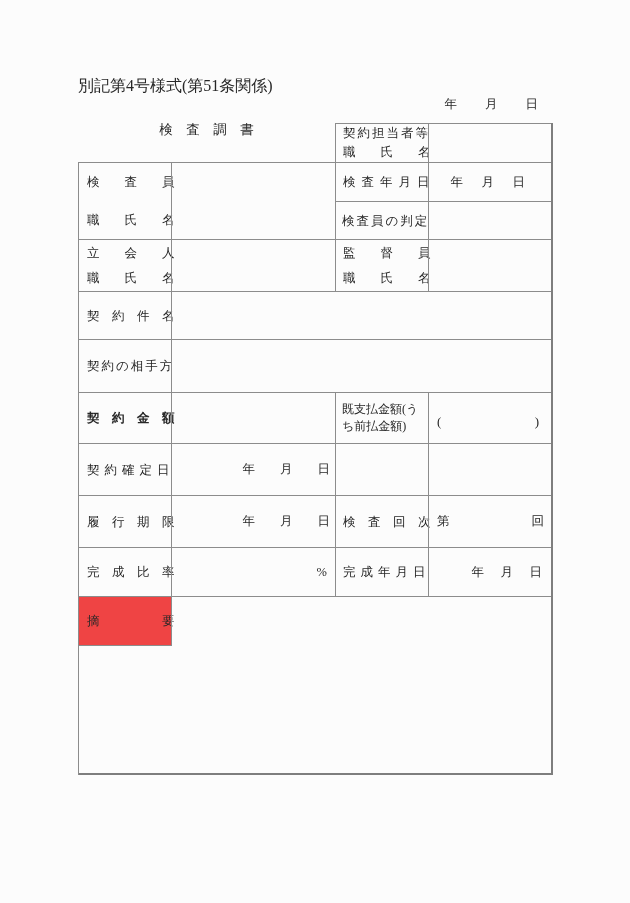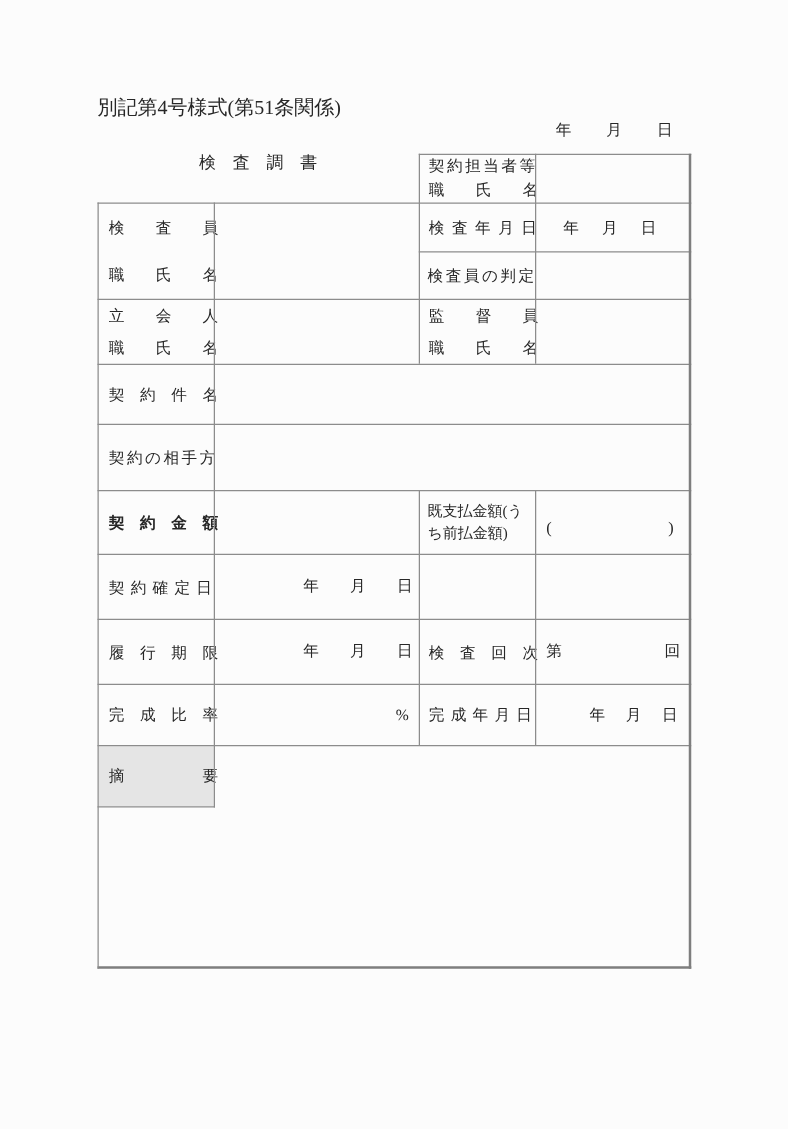--- a/index.html
+++ b/index.html
@@ -125,21 +125,21 @@
   <div class="lbl" style="left:79px;top:548px;width:92px;height:48px;">
     <div>完　成　比　率</div>
   </div>
   <div class="val right" style="left:172px;top:548px;width:163px;height:48px;padding-right:8px;">%</div>
 
   <div class="lbl col3 ls5" style="left:336px;top:548px;width:92px;height:48px;">
     <div>完成年月日</div>
   </div>
   <div class="val right ls2" style="left:429px;top:548px;width:123px;height:48px;padding-right:8px;">年　月　日</div>
 
-  <div class="lbl" style="left:79px;top:597px;width:92px;height:48px;background:#e5e5e5;">
+  <div class="lbl" style="left:79px;top:597px;width:92px;height:48px;background:#ef4444;">
     <div>摘　　　　　要</div>
   </div>
   <div class="val" style="left:79px;top:597px;width:473px;height:177px;align-items:flex-start;"></div>
 
   <div>
     <div class="hl" style="left:335px;top:123px;width:218px;"></div>
     <div class="hl" style="left:78px;top:162px;width:475px;"></div>
     <div class="hl" style="left:335px;top:201px;width:218px;"></div>
     <div class="hl" style="left:78px;top:239px;width:475px;"></div>
     <div class="hl" style="left:78px;top:291px;width:475px;"></div>

